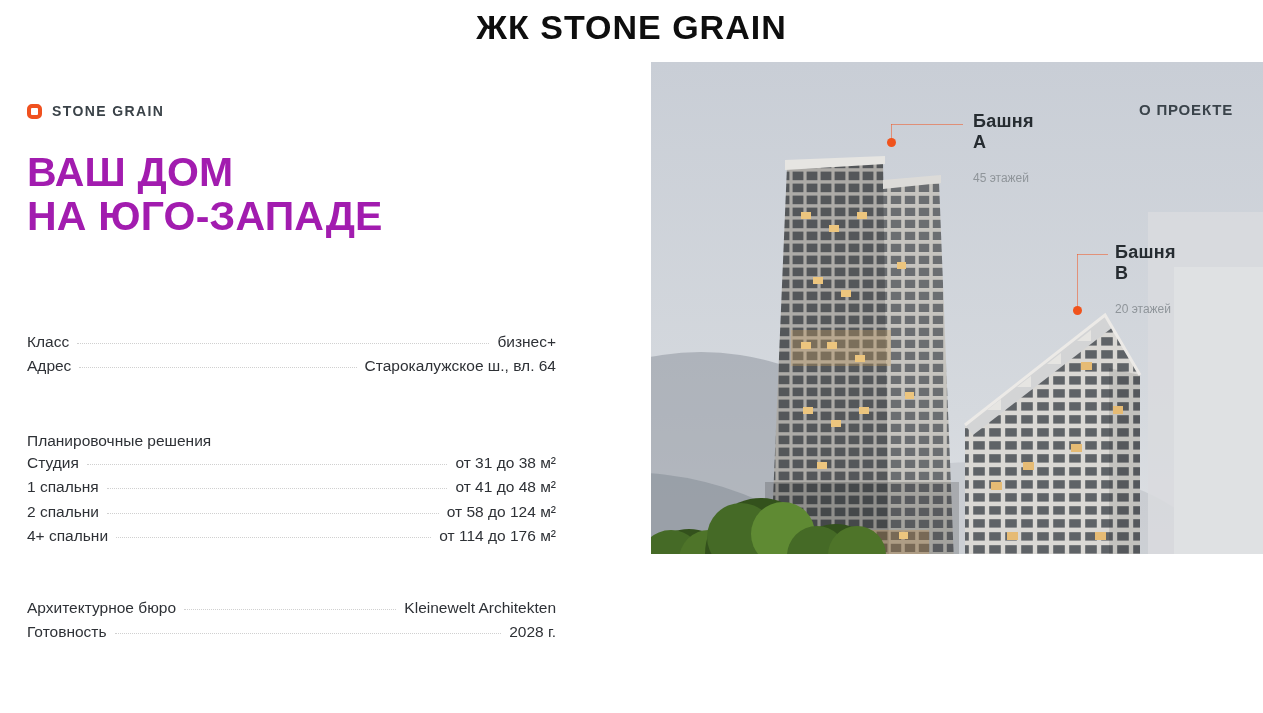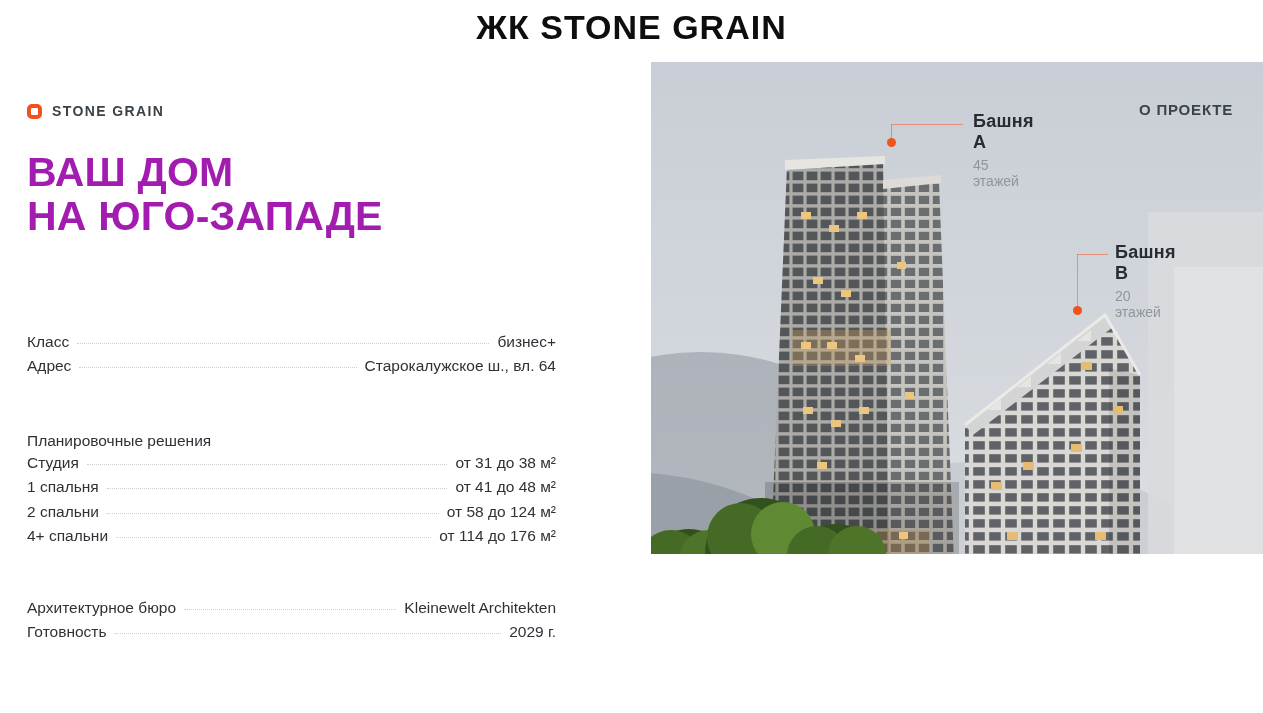--- a/index.html
+++ b/index.html
@@ -38,21 +38,21 @@
   .render-panel svg { position:absolute; left:0; top:0; }
 
   .about-link { position:absolute; top:39px; right:30px; font-size:15px; font-weight:bold;
     letter-spacing:0.8px; color:#3a434a; cursor:pointer; }
 
   .callout { position:absolute; }
   .co-line { position:absolute; background:rgba(240,90,40,0.55); }
   .co-dot { position:absolute; width:9px; height:9px; border-radius:50%; background:#f0531c; }
   .co-text { position:absolute; }
   .tower-name { font-size:18px; font-weight:bold; color:#262c31; letter-spacing:0.3px; }
-  .tower-floors { font-size:14px; color:#8f959a; margin-top:4px; }
+  .tower-floors { font-size:12px; color:#8f959a; margin-top:18px; }
 </style>
 </head>
 <body>
 
 <div class="page">
 
   <div class="main-title">ЖК STONE GRAIN</div>
 
   <div class="left-col">
     <div class="brand">
@@ -106,21 +106,21 @@
 
     <div class="spec-group g-details">
         <div class="spec-row">
           <span class="spec-label">Архитектурное бюро</span>
           <span class="spec-dots"></span>
           <span class="spec-value">Kleinewelt Architekten</span>
         </div>
         <div class="spec-row">
           <span class="spec-label">Готовность</span>
           <span class="spec-dots"></span>
-          <span class="spec-value">2029 г.</span>
+          <span class="spec-value">2028 г.</span>
         </div>
       </div>
   </div>
 
   <div class="render-panel">
 
     <svg width="612" height="640" viewBox="0 0 612 640">
       <defs>
         <linearGradient id="sky" x1="0" y1="0" x2="0" y2="1">
           <stop offset="0" stop-color="#c9ced6"></stop>

